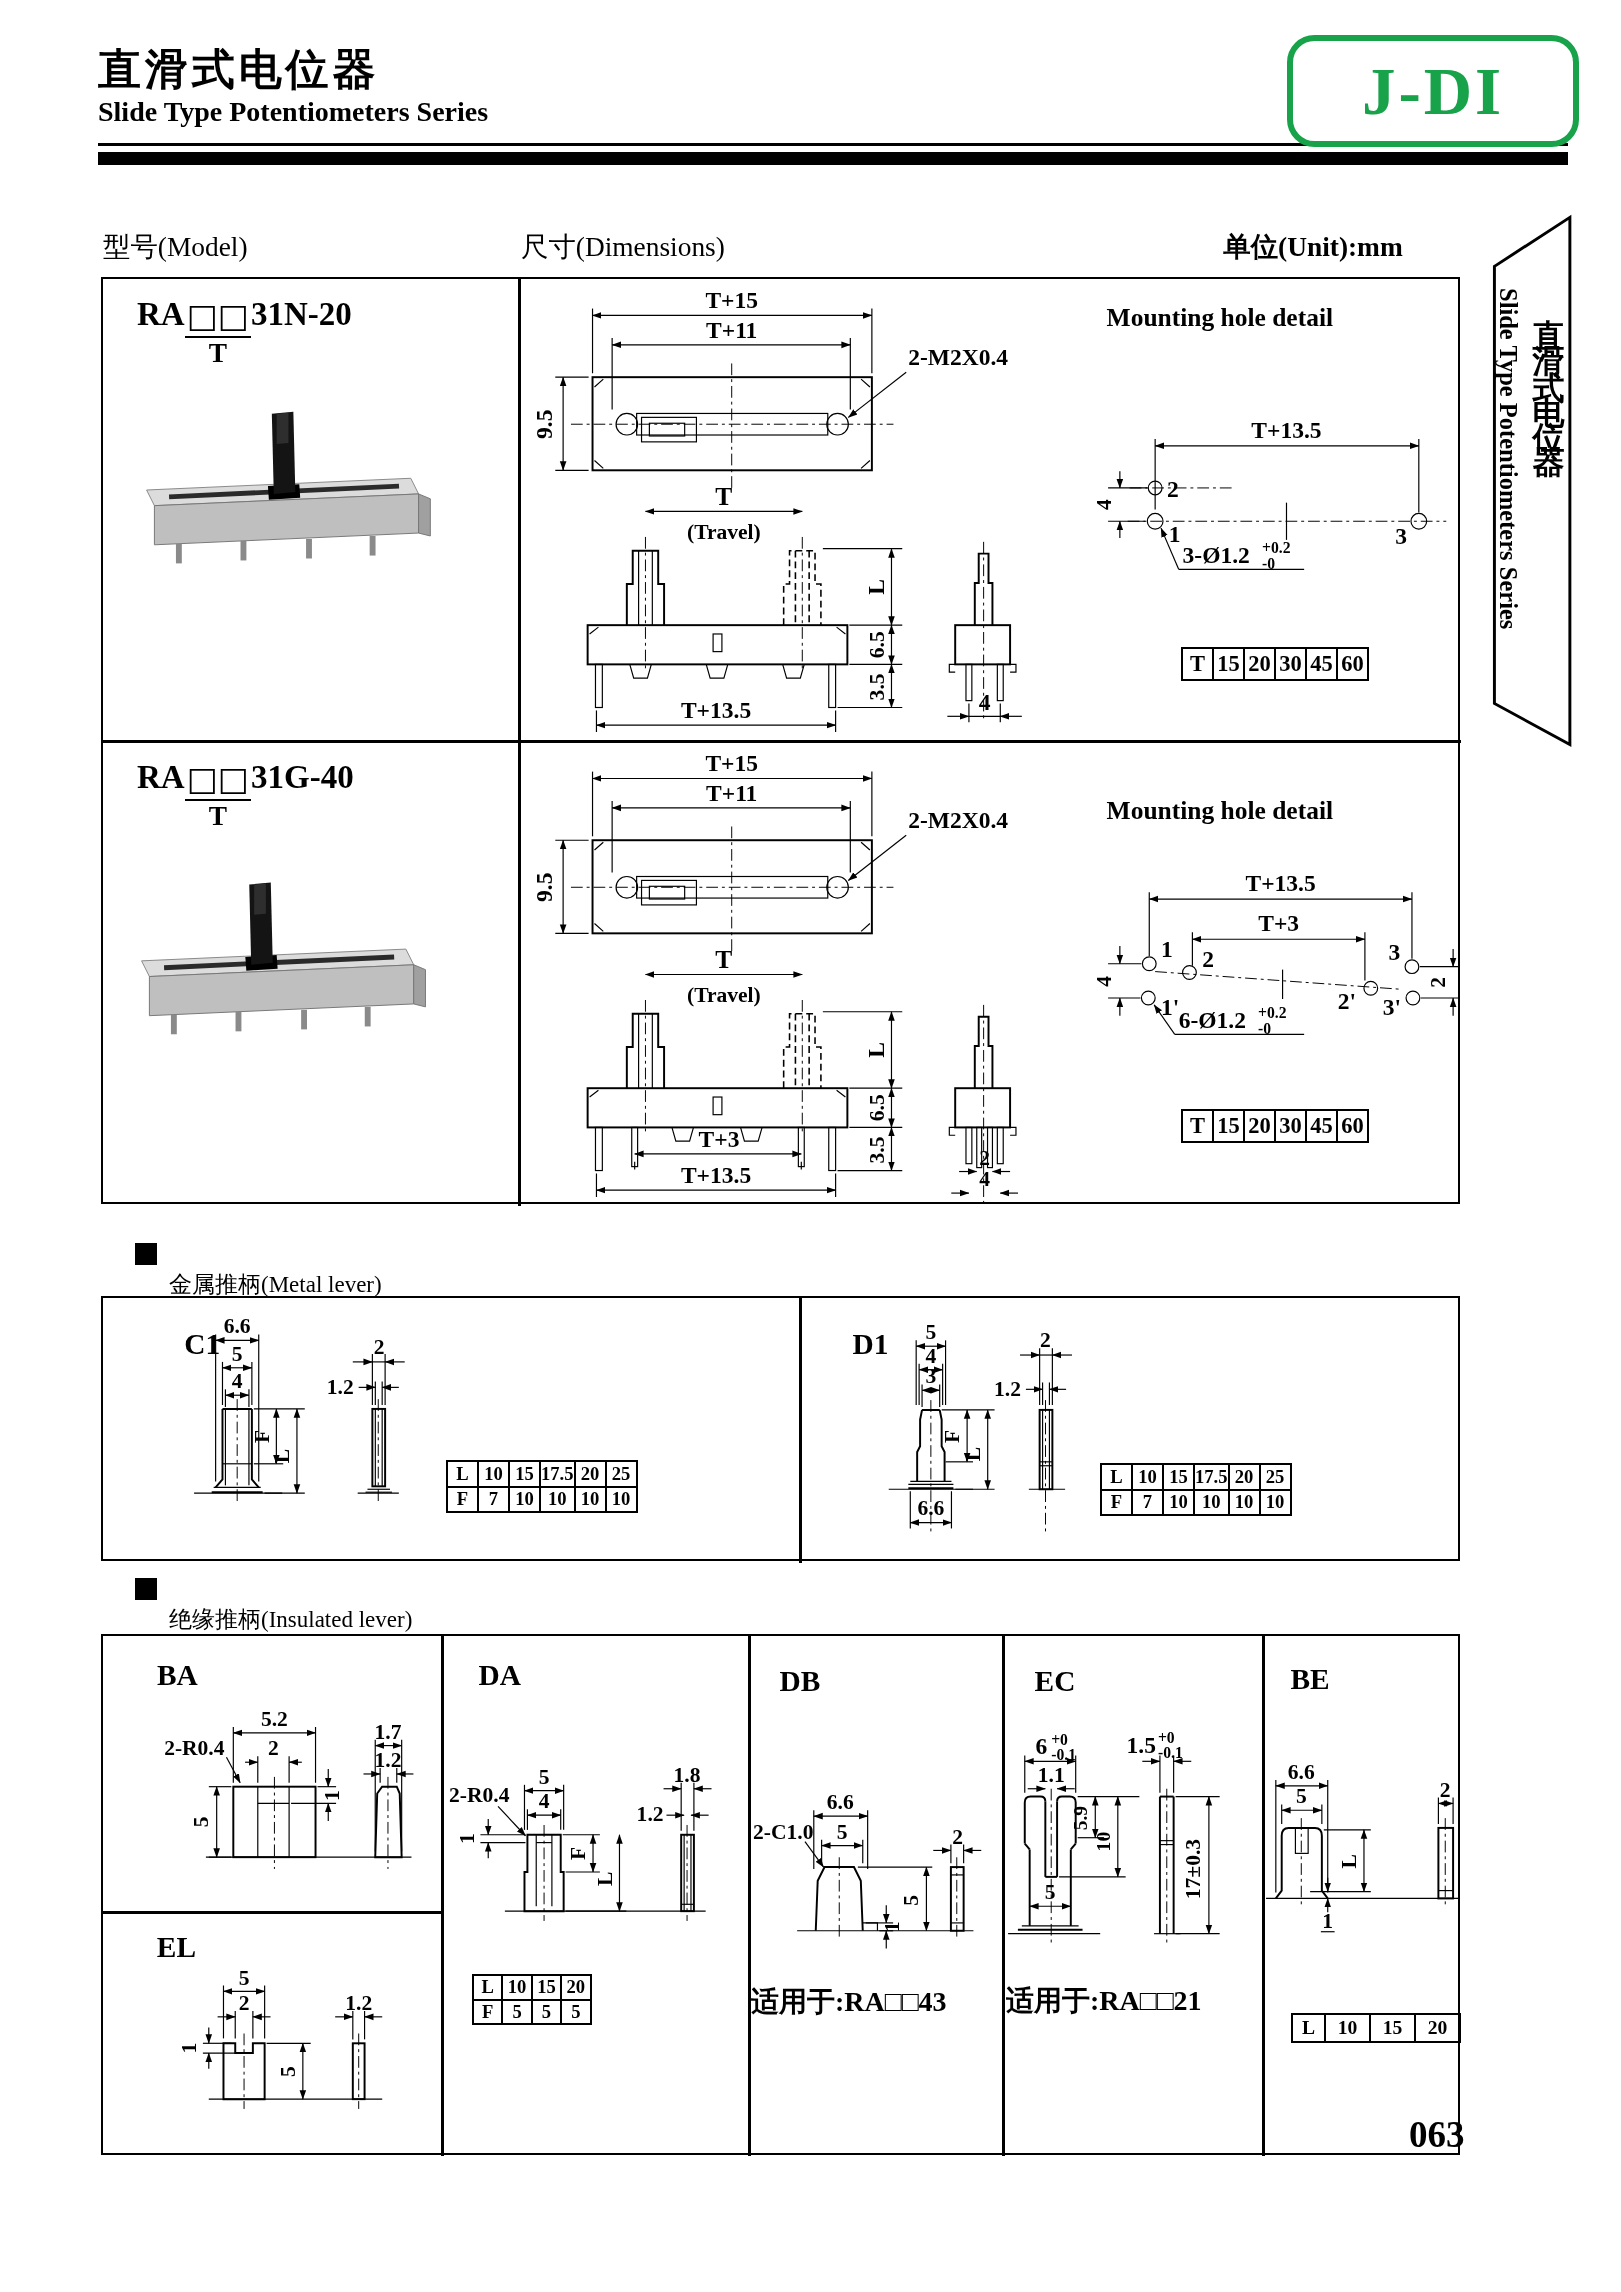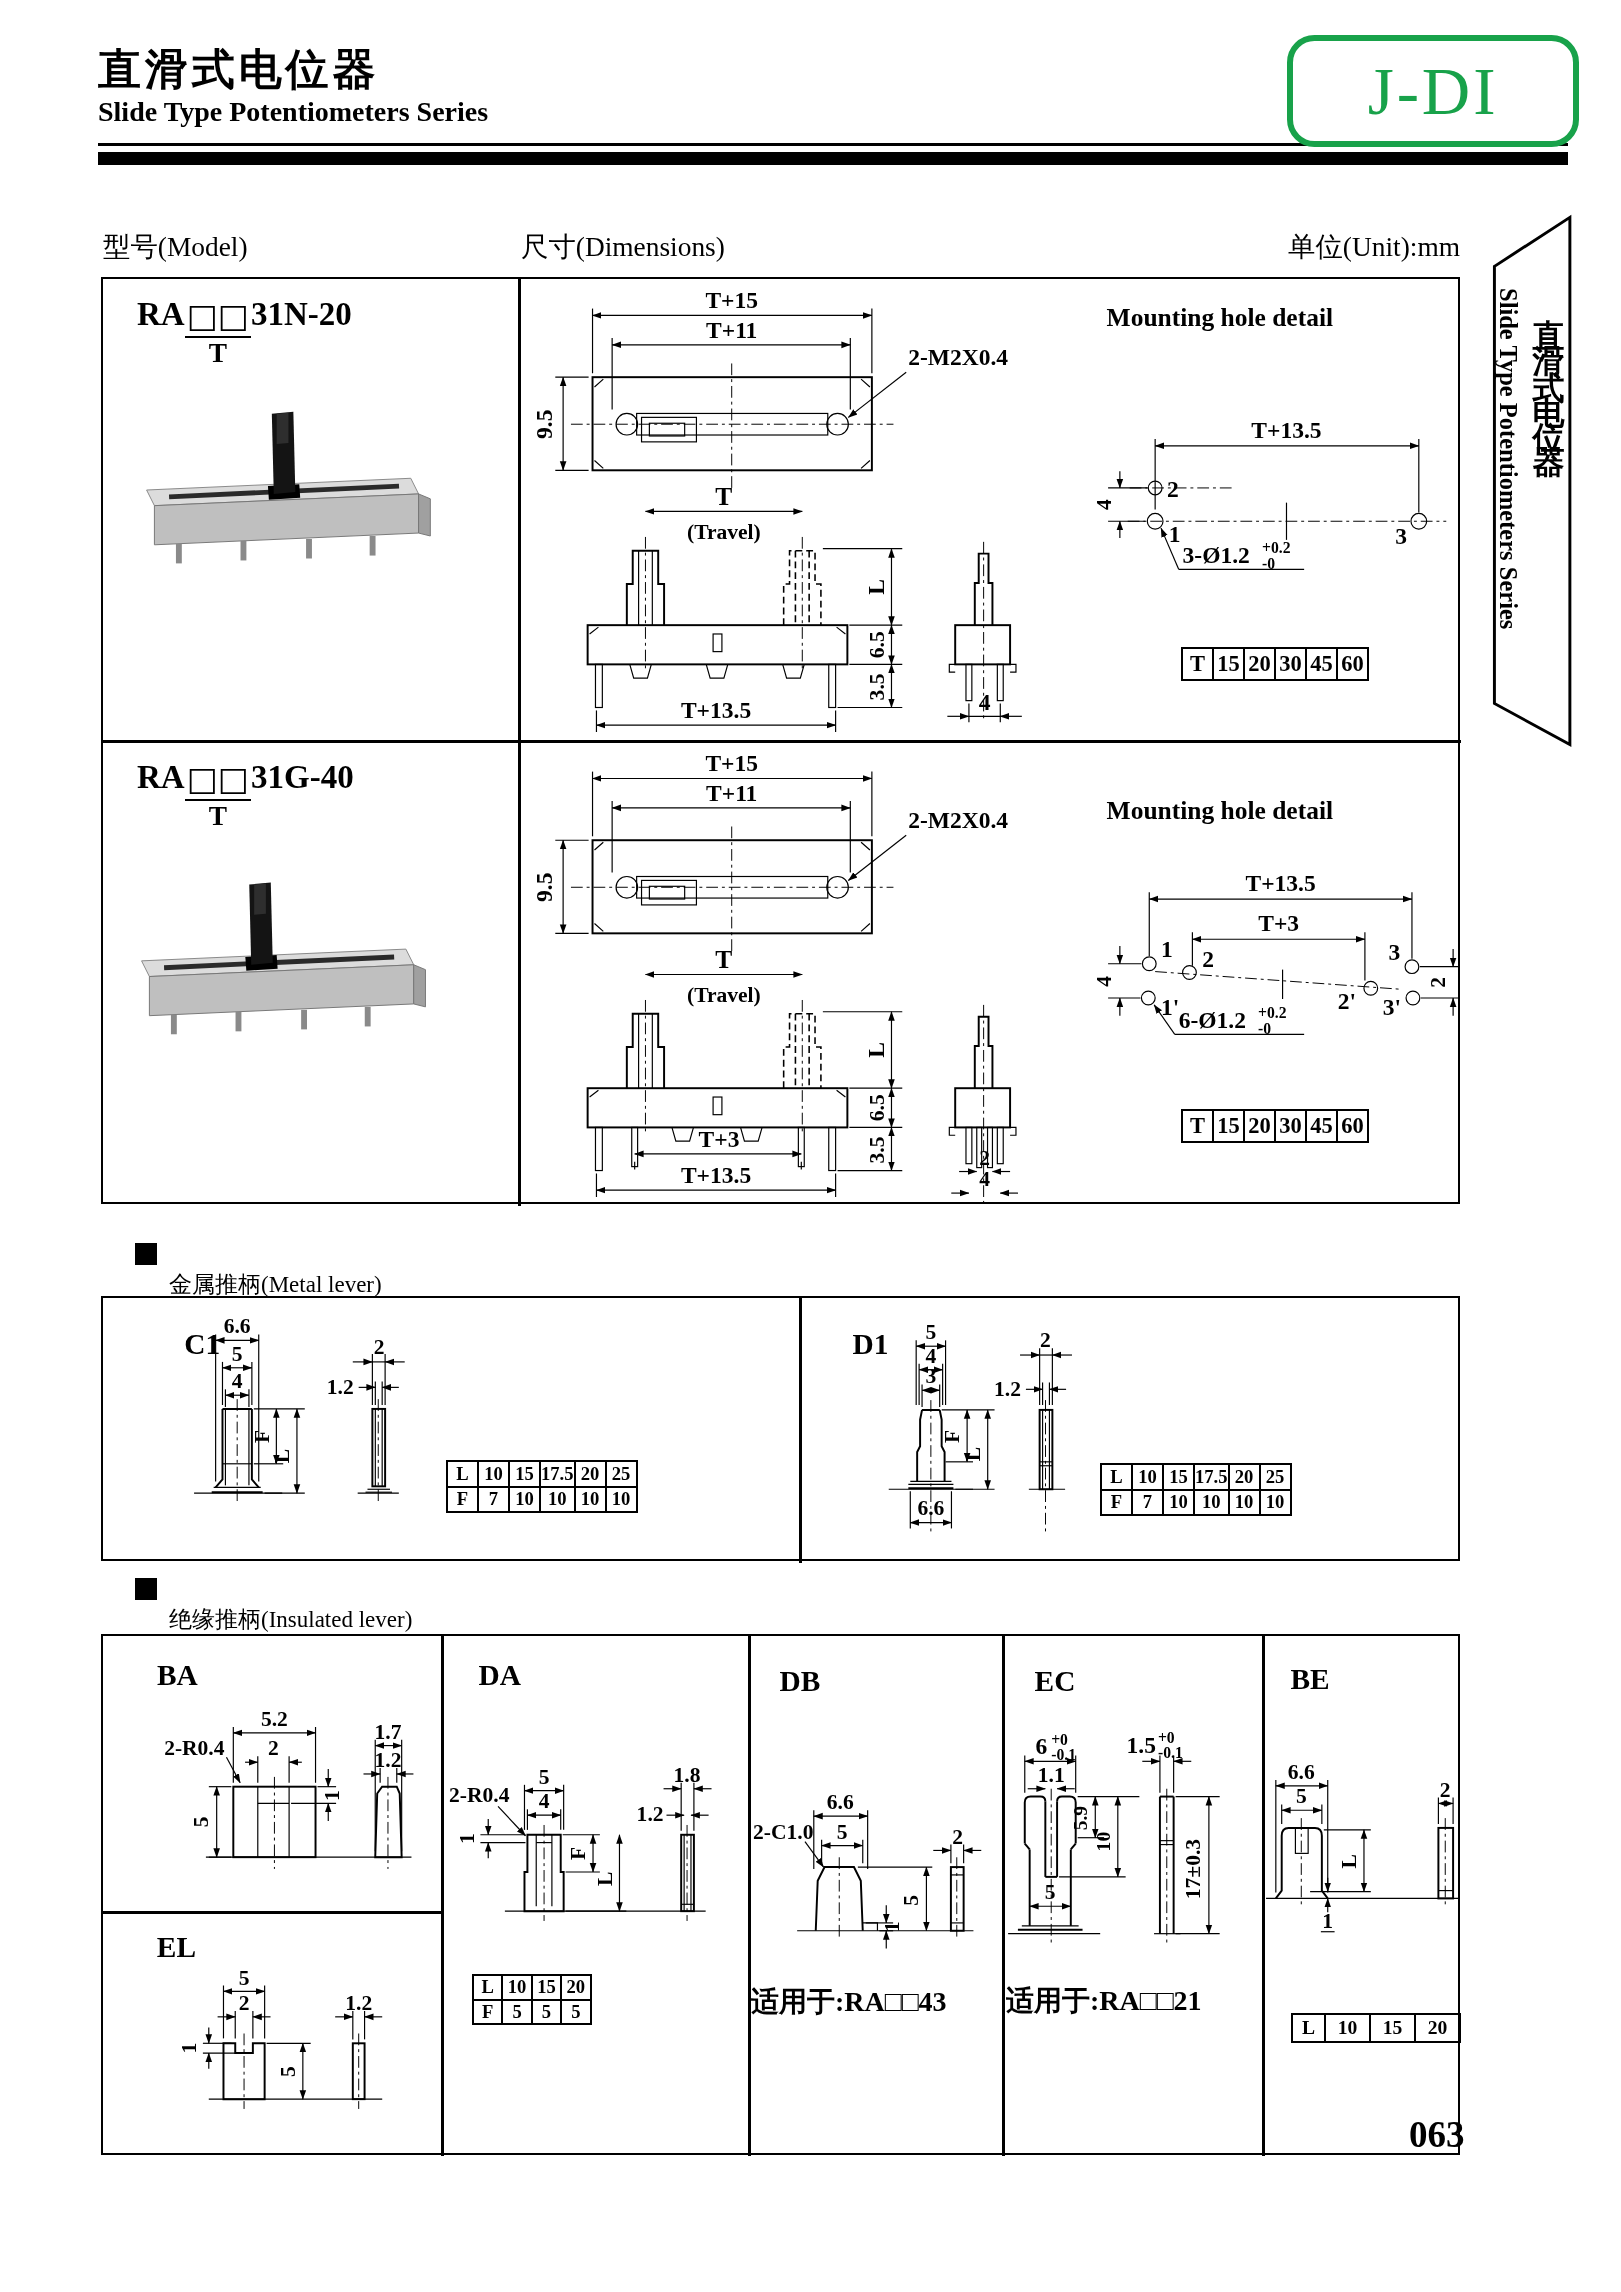--- a/index.html
+++ b/index.html
@@ -5,21 +5,21 @@
   html,body{margin:0;padding:0;background:#fff;}
   #page{position:relative;width:1621px;height:2293px;background:#fff;overflow:hidden;
         font-family:"Liberation Serif","DejaVu Serif",serif;color:#000;}
   .abs{position:absolute;}
   
   #title-cn{left:98px;top:41px;font-size:43px;font-weight:bold;font-family:"DejaVu Sans",sans-serif;letter-spacing:3.9px;}
   #title-en{left:98px;top:96px;font-size:28px;font-weight:bold;}
   .rule-thin{left:98px;top:143px;width:1470px;height:2.9px;background:#000;}
   .rule-thick{left:98px;top:152px;width:1470px;height:12.7px;background:#000;}
   #logo{left:1287px;top:35px;width:280px;height:100px;border:6.9px solid #18a24a;border-radius:27.4px;
-        display:flex;align-items:center;justify-content:center;font-size:67px;font-weight:normal;
+        display:flex;align-items:center;justify-content:center;font-size:67px;font-weight:bold;
         color:#18a24a;letter-spacing:2.9px;}
   
   .colhdr{top:229px;font-size:27.4px;}
   
   .bbox{border:2.9px solid #000;}
   .vline{width:2.9px;background:#000;}
   .hline{height:2.9px;background:#000;}
   
   .model{font-size:33px;font-weight:bold;}
   .mgrp{display:inline-flex;flex-direction:column;align-items:center;vertical-align:top;}
@@ -68,21 +68,21 @@
 <div id="page">
 
   <div class="abs" id="title-cn">直滑式电位器</div>
   <div class="abs" id="title-en">Slide Type Potentiometers Series</div>
   <div class="abs rule-thin"></div>
   <div class="abs rule-thick"></div>
   <div class="abs" id="logo">J-DI</div>
 
   <div class="abs colhdr" style="left:103px;">型号(Model)</div>
   <div class="abs colhdr" style="left:521px;">尺寸(Dimensions)</div>
-  <div class="abs colhdr" style="left:1166px;width:294px;text-align:right;">单位(Unit):mm</div>
+  <div class="abs colhdr" style="left:1166px;width:294px;text-align:center;font-weight:bold;">单位(Unit):mm</div>
 
   <svg class="abs" style="left:1458px;top:186px;" width="163" height="588" viewBox="0 0 166 600">
     <polygon points="37,82 114,32 114,570 37,528" fill="#fff" stroke="#000" stroke-width="3"></polygon>
   </svg>
   <div class="abs" id="tab-en">Slide Type Potentiometers Series</div>
   <div class="abs" id="tab-cn">直滑式电位器</div>
 
   <div class="abs bbox" style="left:101px;top:277px;width:1355px;height:923px;"></div>
   <div class="abs vline" style="left:518px;top:277px;height:929px;"></div>
   <div class="abs hline" style="left:101px;top:740px;width:1360px;"></div>

